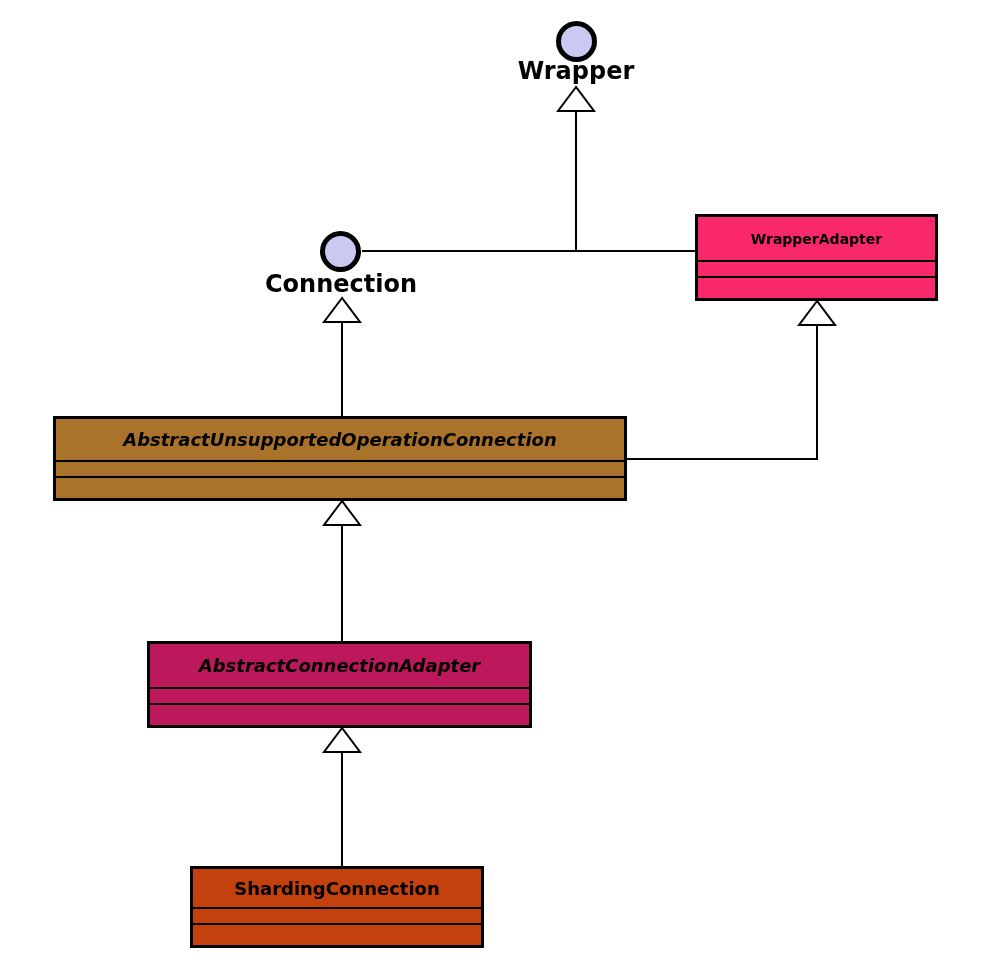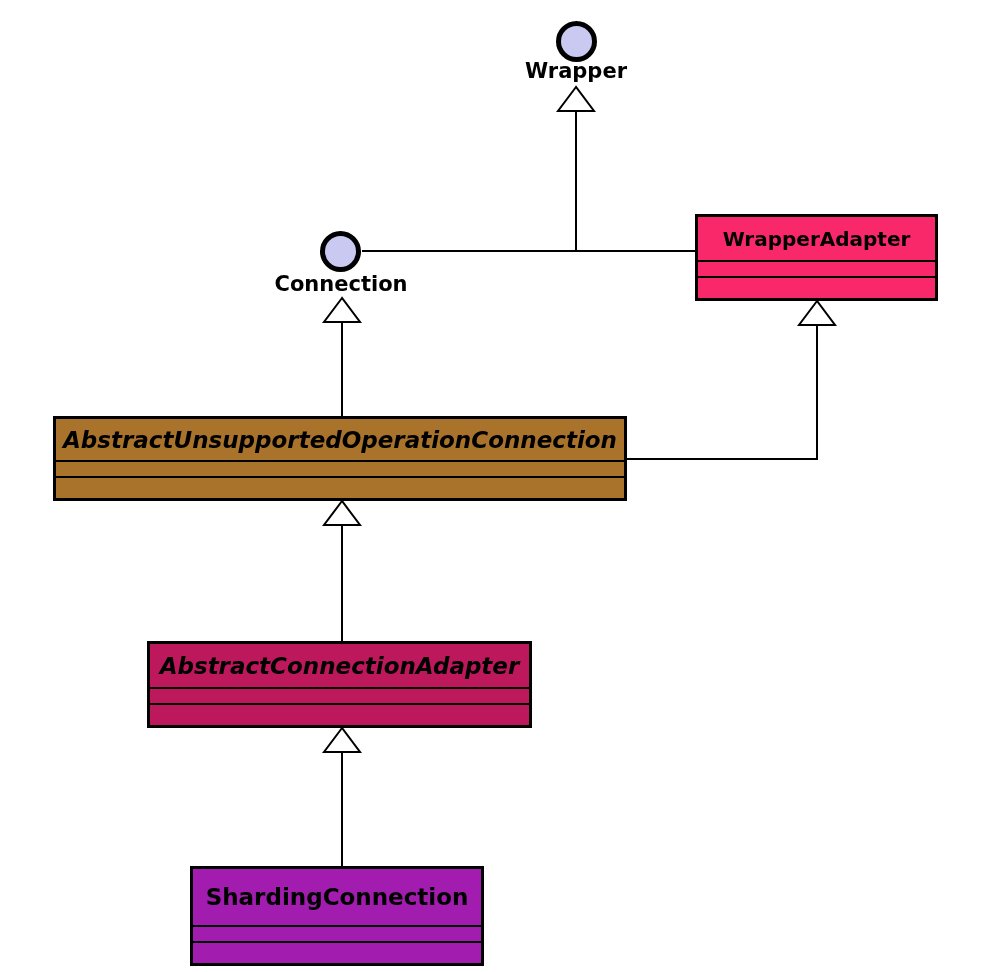--- a/index.html
+++ b/index.html
@@ -26,54 +26,54 @@
     width: 31px; height: 31px;
     border: 5px solid #000;
     border-radius: 50%;
     box-sizing: content-box;
   }
   .iface-label {
     position: absolute;
     width: 240px;
     text-align: center;
     font-weight: bold;
-    font-size: 21px;
+    font-size: 24px;
     color: #000;
     line-height: 25px;
   }
   .uml-class {
     position: absolute;
     border: 3px solid #000;
     box-sizing: border-box;
     display: flex;
     flex-direction: column;
   }
   .uml-class .name {
     flex: 1;
     display: flex;
     align-items: center;
     justify-content: center;
     font-weight: bold;
-    font-size: 23px;
+    font-size: 18px;
     color: #000;
     white-space: nowrap;
     overflow: hidden;
   }
   .uml-class.abstract .name {
     font-style: italic;
   }
   .uml-class .attrs {
     height: 14px;
     border-top: 2px solid #000;
   }
   .uml-class .methods {
     height: 20px;
     border-top: 2px solid #000;
   }
-  .uml-class.small-name .name { font-size: 20px; }
+  .uml-class.small-name .name { font-size: 14px; }
 </style>
 </head>
 <body>
 
 <div class="canvas">
 
   <svg class="connectors" viewBox="0 0 984 972" xmlns="http://www.w3.org/2000/svg">
 
     <line x1="576" y1="110" x2="576" y2="252" stroke="#000" stroke-width="2"></line>
     <line x1="362" y1="251" x2="695" y2="251" stroke="#000" stroke-width="2"></line>
@@ -109,19 +109,19 @@
     <div class="attrs"></div>
     <div class="methods"></div>
   </div>
 
   <div class="uml-class abstract" style="left: 147px; top: 641px; width: 385px; height: 87px; background-color: #be185d;">
     <div class="name">AbstractConnectionAdapter</div>
     <div class="attrs"></div>
     <div class="methods"></div>
   </div>
 
-  <div class="uml-class" style="left: 190px; top: 866px; width: 294px; height: 100px; background-color: #a21caf;">
+  <div class="uml-class" style="left: 190px; top: 866px; width: 294px; height: 82px; background-color: #c2410c;">
     <div class="name">ShardingConnection</div>
     <div class="attrs"></div>
     <div class="methods"></div>
   </div>
 
 </div>
 
 </body></html>

